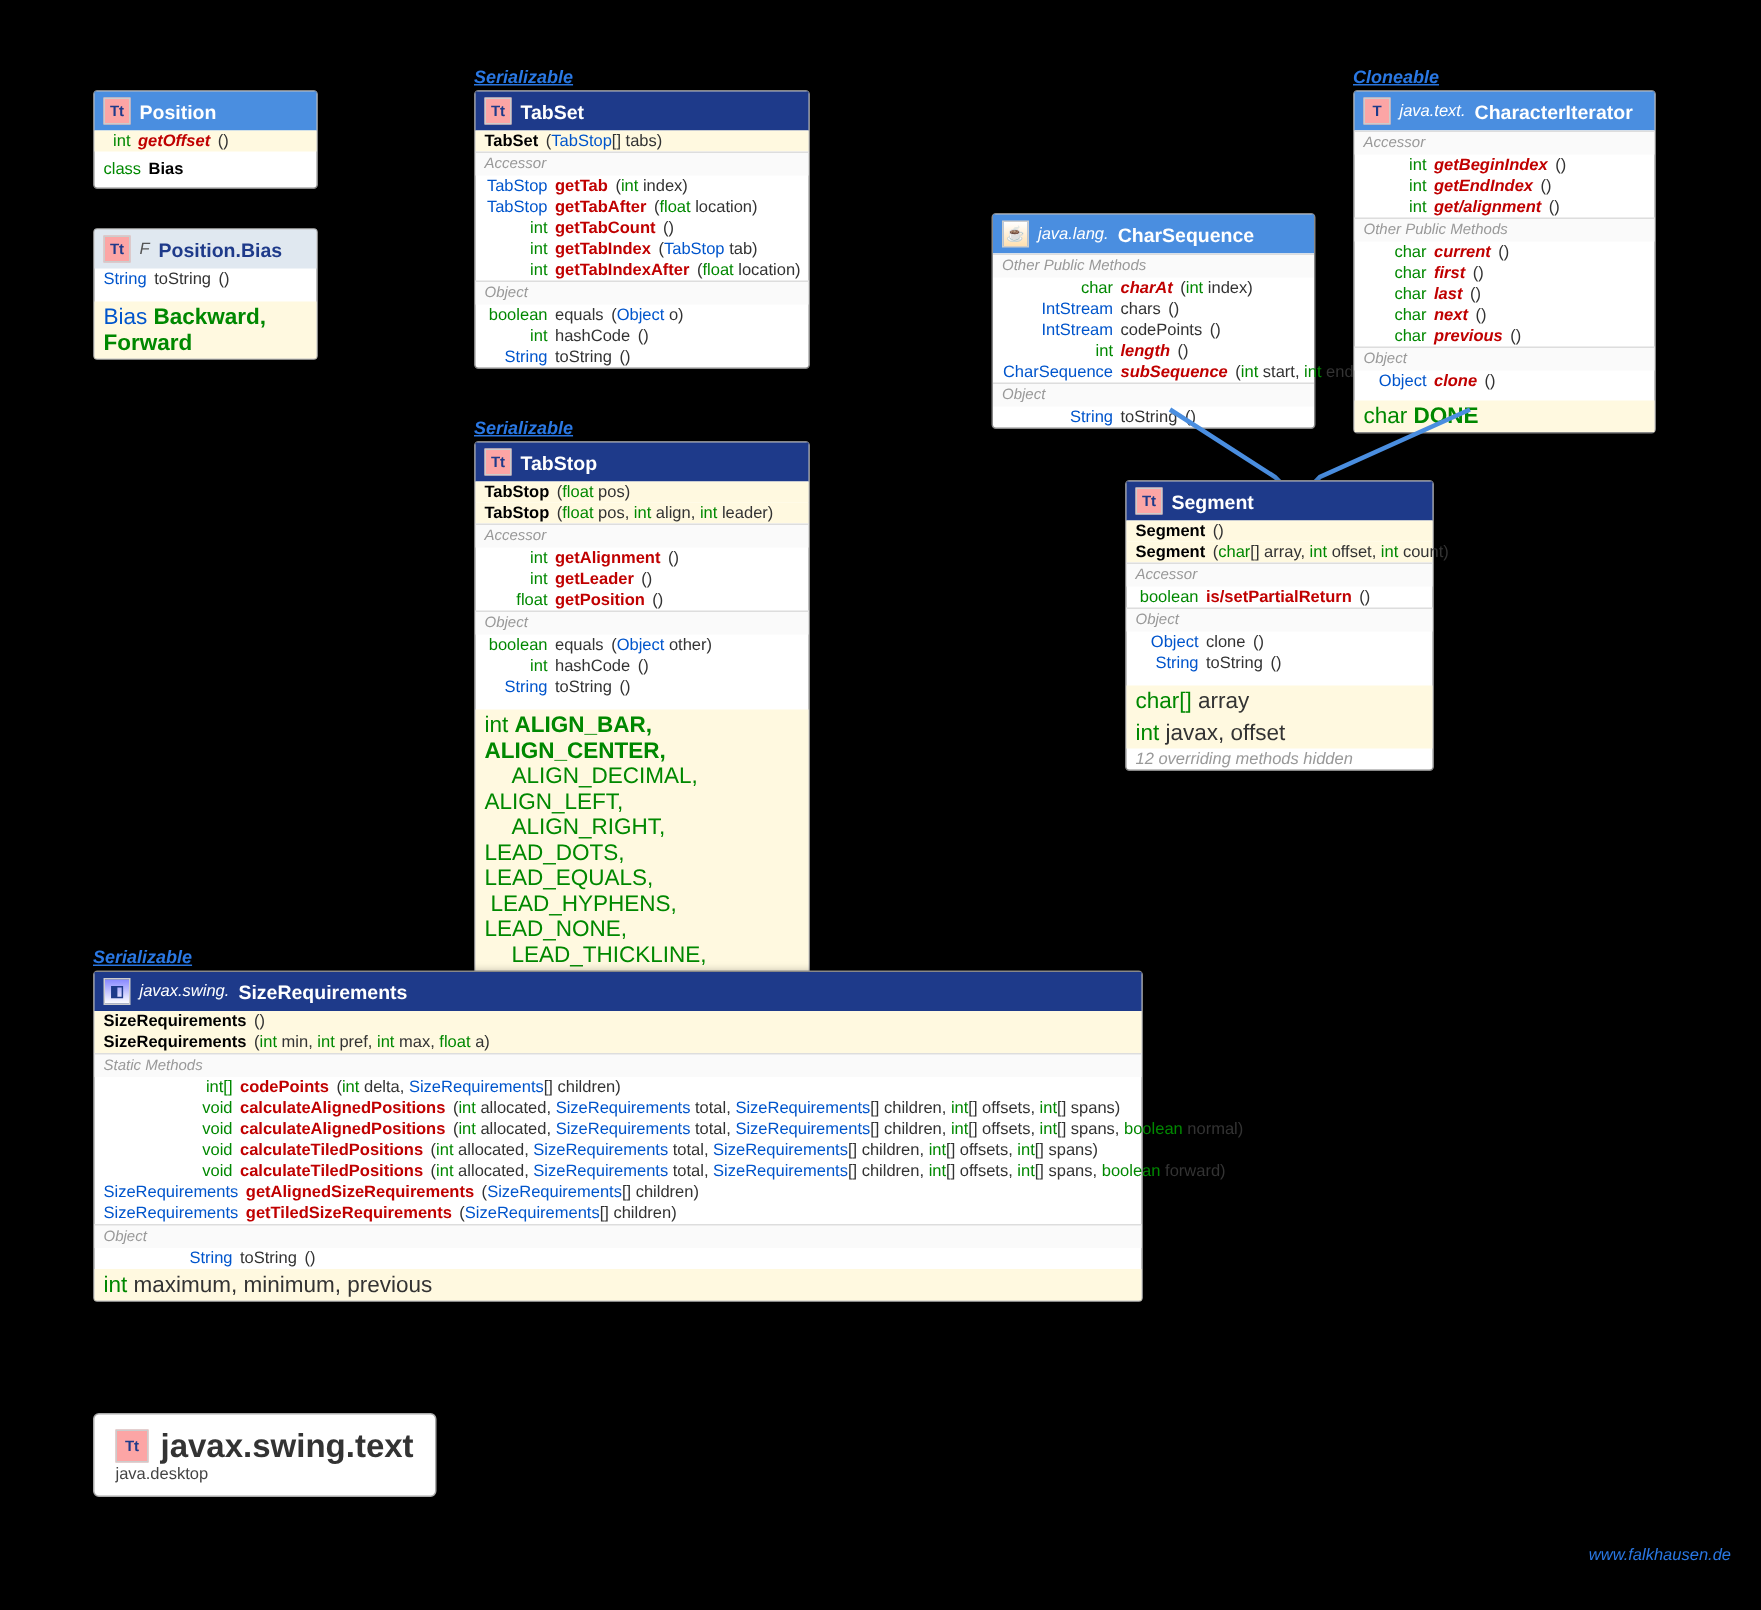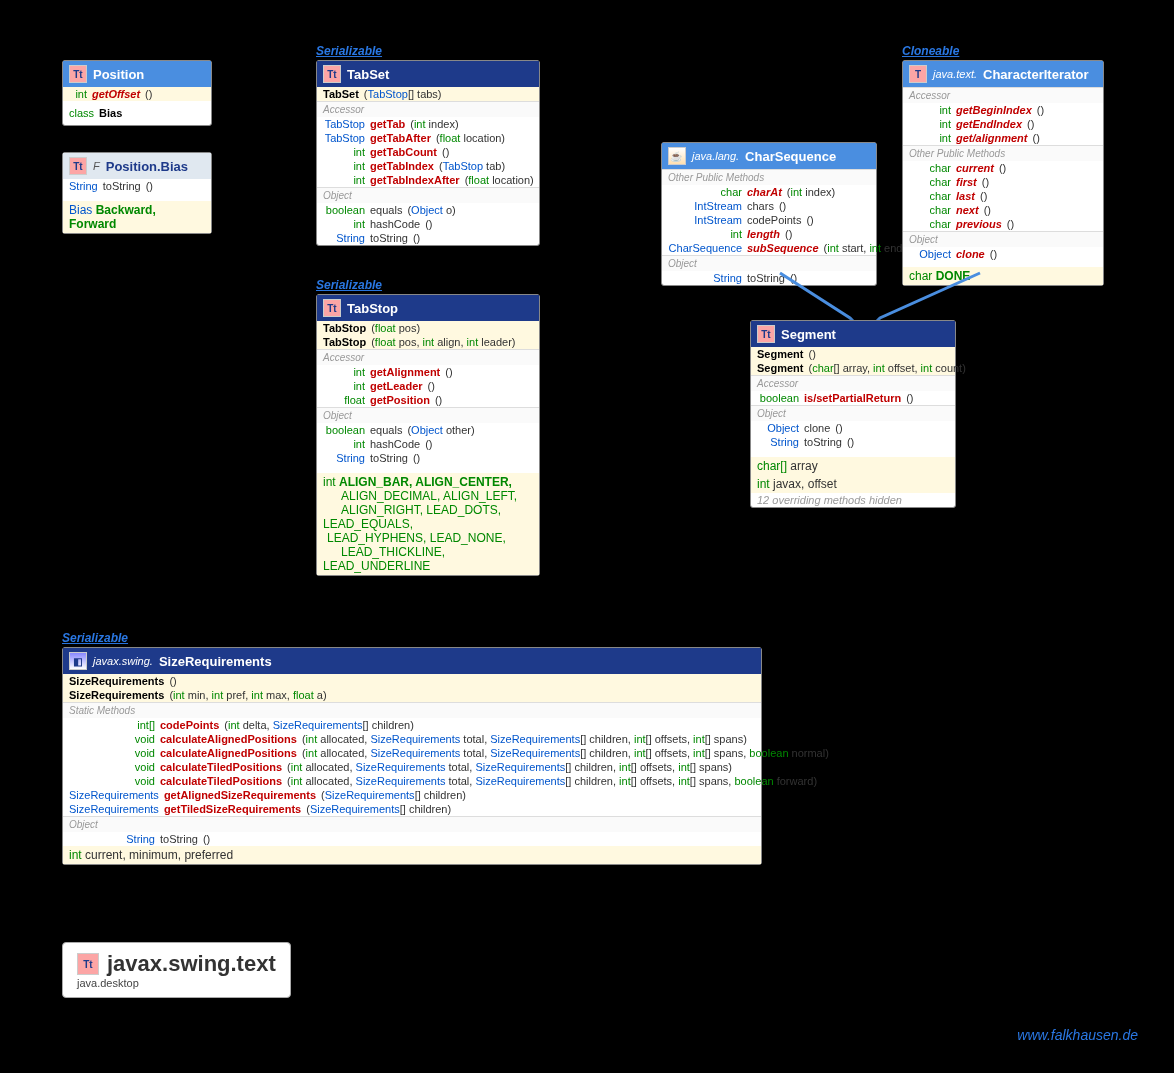--- a/index.html
+++ b/index.html
@@ -13,24 +13,24 @@
 .row{padding:1px 6px;display:flex;gap:5px;white-space:nowrap;font-size:11px}
 .rt{min-width:42px;text-align:right;color:#333}
 .kw{color:#080}
 .lnk{color:#0055cc}
 .nm{color:#c00000;font-weight:bold}
 .nm-i{font-style:italic}
 .blk{color:#000;font-weight:bold}
 .lbl{position:absolute;font-style:italic;font-weight:bold;color:#2a78e4;text-decoration:underline;font-size:12px}
 .sec{padding:2px 6px;font-style:italic;color:#999;font-size:10px;border-top:1px solid #ddd;background:#fafafa}
 .yel{background:#fff9e0}
-.fld{padding:2px 6px;background:#fff9e0;font-size:12px}
+.fld{padding:2px 6px;background:#fff9e0;font-size:15px}
 .pkg-box{position:absolute;background:#fff;border:1px solid #aaa;border-radius:4px;padding:8px 14px;box-shadow:3px 3px 8px rgba(0,0,0,0.6)}
 svg.conn{position:absolute;pointer-events:none}
-.footer{position:absolute;right:36px;bottom:30px;font-size:14px;color:#2a78e4;font-style:italic}
+.footer{position:absolute;right:20px;bottom:30px;font-size:11px;color:#2a78e4;font-style:italic}
 </style>
 </head>
 <body>
 
 <div class="lbl" style="left:316px;top:44px">Serializable</div>
 <div class="lbl" style="left:316px;top:278px">Serializable</div>
 <div class="lbl" style="left:62px;top:631px">Serializable</div>
 <div class="lbl" style="left:902px;top:44px">Cloneable</div>
 
 <div class="box" style="left:62px;top:60px;width:148px">
@@ -356,21 +356,21 @@
       <span class="rt lnk" style="min-width:86px">SizeRequirements</span>
       <span class="nm">getTiledSizeRequirements</span>
       <span>(<span class="lnk">SizeRequirements</span>[] children)</span>
     </div>
   <div class="sec">Object</div>
   <div class="row">
       <span class="rt lnk" style="min-width:86px">String</span>
       <span>toString</span>
       <span>()</span>
     </div>
-  <div class="fld"><span class="kw">int</span> <span>current, minimum, preferred</span></div>
+  <div class="fld"><span class="kw">int</span> <span>maximum, minimum, previous</span></div>
 </div>
 
 <div class="pkg-box" style="left:62px;top:942px">
   <div style="display:flex;align-items:center;gap:8px">
     <span class="ico" style="width:20px;height:20px">Tt</span>
     <span style="font-size:22px;font-weight:bold">javax.swing.text</span>
   </div>
   <div style="font-size:11px;color:#444">java.desktop</div>
 </div>
 

